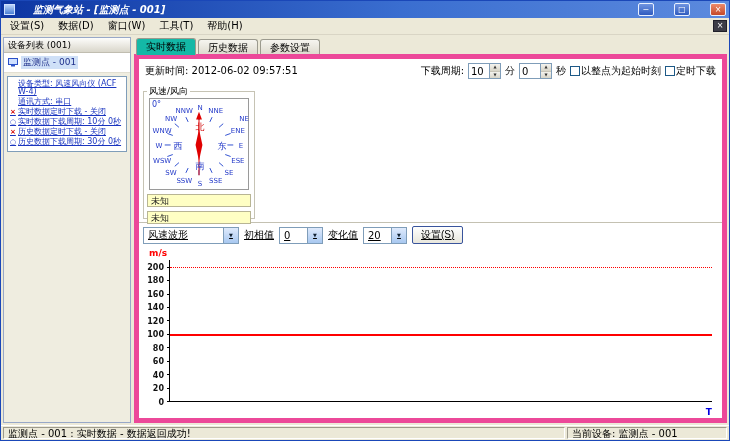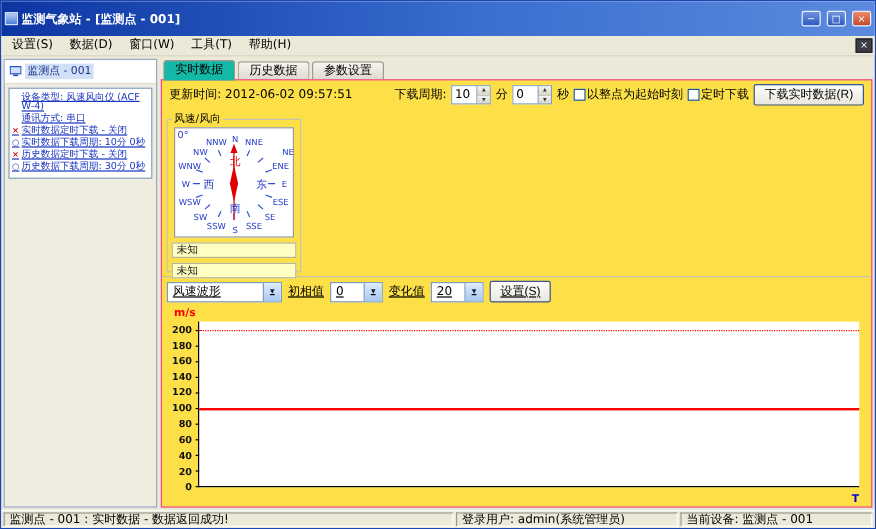--- a/index.html
+++ b/index.html
@@ -8,23 +8,24 @@
 
   .window{
     width:730px; height:441px; position:relative; margin:0 auto;
     border:1px solid #1a47b8; background:#ece9d8;
     display:flex; flex-direction:column; overflow:hidden;
     font-size:11px; color:#000;
   }
 
   
   .titlebar{
-    height:29px; flex:none; display:flex; align-items:center; gap:3px;
+    height:17px; flex:none; display:flex; align-items:center; gap:18px;
     padding:0 3px; background:linear-gradient(to right,#0d35a2,#3a6ed0 55%,#5c8ade);
     color:#fff;
+    font-style:italic;
   }
   .app-icon{ width:11px; height:11px; flex:none;
     background:linear-gradient(#bcd4f8,#4a7fd6); border:1px solid #cfe0ff; }
   .title-text{ font-size:10px; font-weight:bold; white-space:nowrap; overflow:hidden; flex:1; }
   .win-btn{
     width:16px; height:13px; flex:none; margin-left:2px; border-radius:2px;
     border:1px solid #e8f0ff; color:#fff; font-size:8px; line-height:11px;
     text-align:center; background:linear-gradient(#6f94e0,#2f5bbf); cursor:default;
   }
   .win-btn.close{ background:linear-gradient(#ec8a6a,#c4492a); }
@@ -72,21 +73,21 @@
   
   .main{ flex:1; min-width:0; display:flex; flex-direction:column; }
   .tabstrip{ height:17px; flex:none; display:flex; align-items:flex-end; padding-left:2px; }
   .tab{
     height:16px; line-height:15px; padding:0 9px; font-size:10px; white-space:nowrap;
     background:linear-gradient(#f6f5f0,#dcd9cc); border:1px solid #9b9a8e; border-bottom:none;
     border-radius:3px 3px 0 0; margin-right:2px; position:relative; top:1px;
   }
   .tab.active{ background:#14b8a6; height:17px; z-index:2; }
   .tabpage{
-    flex:1; min-height:0; background:#fde047; border:1px solid #ec4899;
+    flex:1; min-height:0; background:#ffffff; border:5px solid #ec4899;
     display:flex; flex-direction:column; position:relative; z-index:1;
   }
 
   
   .toolrow{
     flex:none; height:24px; display:flex; align-items:center;
     padding:0 6px; font-size:10px; justify-content:space-between;
   }
   .toolrow .right{ display:flex; align-items:center; gap:4px; white-space:nowrap; }
   .spin{ display:inline-flex; border:1px solid #7f9db9; background:#fff; height:16px; }
@@ -194,20 +195,21 @@
         <span class="menu-item">窗口(W)</span>
         <span class="menu-item">工具(T)</span>
         <span class="menu-item">帮助(H)</span>
       </div>
     <span class="mdi-close">×</span>
   </div>
 
   <div class="body">
 
     <div class="sidebar">
+      <div class="sidebar-header">设备列表 (001)</div>
       <div class="tree-box">
         <div class="tree-item">
           <svg width="10" height="9">
             <rect x="0.5" y="0.5" width="9" height="6" fill="#cfe0ff" stroke="#2b51c8"></rect>
             <rect x="3" y="7" width="4" height="1.5" fill="#2b51c8"></rect>
           </svg>
           <span class="label">监测点 - 001</span>
         </div>
       </div>
       <div class="info-box">
@@ -268,21 +270,20 @@
             </span>
             <span>秒</span>
             <label class="check">
               <span class="cb"></span>
               <span>以整点为起始时刻</span>
             </label>
             <label class="check">
               <span class="cb"></span>
               <span>定时下载</span>
             </label>
-            <button class="btn">下载实时数据(R)</button>
           </span>
         </div>
 
         <div class="upper">
           <fieldset class="wind-group">
             <legend>风速/风向</legend>
             <div class="compass">
                 <svg viewBox="0 0 100 92" class="compass-svg">
                   <line x1="50" y1="21.48" x2="50" y2="16.2" stroke="#3050d0" stroke-width="1"></line>
                   <line x1="61.09781953858761" y1="23.422594330311963" x2="63.39392013277814" y2="18.54451039865237" stroke="#3050d0" stroke-width="1"></line>
@@ -391,17 +392,16 @@
           </div>
 
         </div>
 
       </div>
     </div>
   </div>
 
   <div class="statusbar">
     <span class="seg s1">监测点 - 001 : 实时数据 - 数据返回成功!</span>
-    <span class="seg s2">登录用户: admin(系统管理员)</span>
     <span class="seg s3">当前设备: 监测点 - 001</span>
   </div>
 
 </div>
 
 </body></html>

